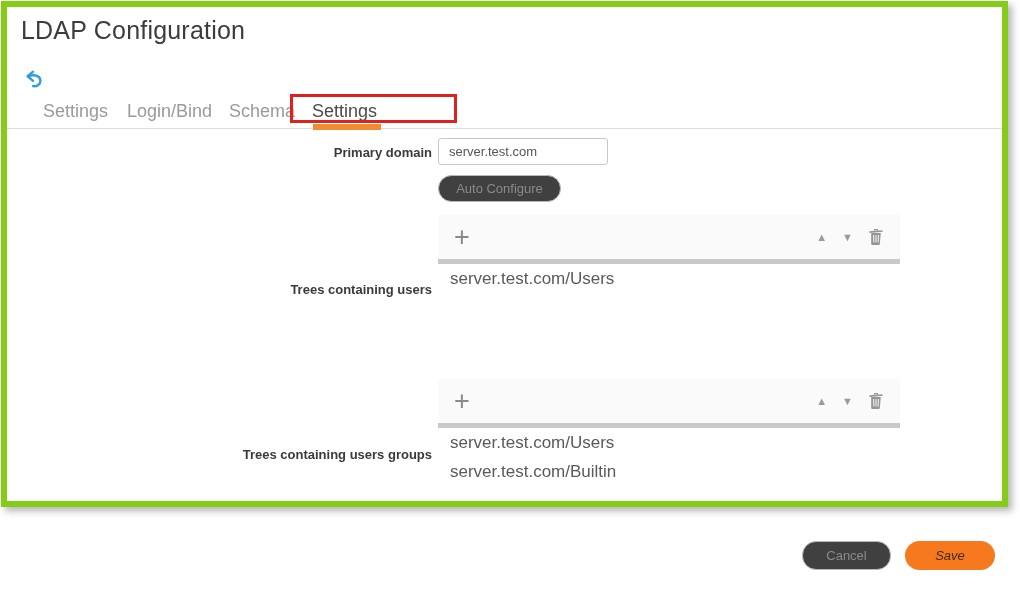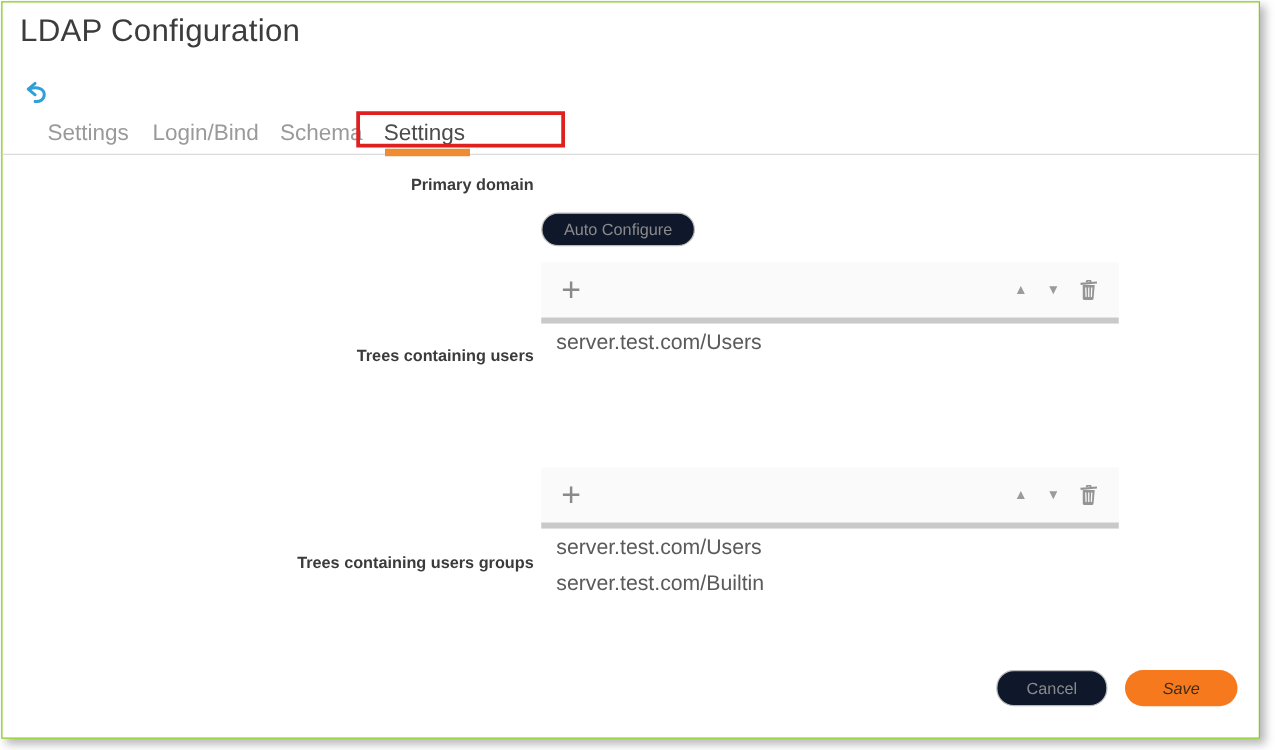--- a/index.html
+++ b/index.html
@@ -1,21 +1,21 @@
 <!DOCTYPE html>
 <html><head>
 <meta charset="utf-8">
 <style>
   * { margin: 0; padding: 0; box-sizing: border-box; }
   html, body { background: #ffffff; font-family: "Liberation Sans", sans-serif; }
   body { width: 1020px; height: 600px; overflow: hidden; position: relative; }
 
   .card {
-    position: absolute; left: 1px; top: 1px; width: 1007px; height: 590px;
-    background: #ffffff; border: 1px solid #84cc16;
+    position: absolute; left: 1px; top: 1px; width: 1007px; height: 506px;
+    background: #ffffff; border: 6px solid #84cc16;
     box-shadow: 4px 4px 7px rgba(90,90,90,0.45);
   }
 
   .page-title {
     position: absolute; left: 14px; top: 9px;
     font-size: 25px; font-weight: 400; color: #3c3c3c; letter-spacing: 0.2px;
   }
 
   .back-btn {
     position: absolute; left: 15px; top: 61px; width: 24px; height: 24px;
@@ -52,21 +52,21 @@
   .lbl-trees-users    { top: 275px; }
   .lbl-trees-groups   { top: 440px; }
 
   .text-input {
     position: absolute; left: 431px; top: 131px; width: 170px; height: 27px;
     border: 1px solid #c8c8c8; border-radius: 3px; padding: 0 10px;
     font-size: 13px; color: #555; font-family: inherit; background: #fff;
   }
 
   .pill-btn {
-    border-radius: 14px; border: 1px solid #b9b9b9; background: #0f172a;
+    border-radius: 14px; border: 1px solid #b9b9b9; background: #404040;
     font-size: 13px; color: #8a8a8a; font-family: inherit; cursor: pointer;
   }
   .auto-configure-btn {
     position: absolute; left: 431px; top: 168px; width: 123px; height: 27px;
   }
 
   
   .tree-widget {
     position: absolute; left: 431px; width: 462px;
   }
@@ -120,20 +120,21 @@
 
   <button class="tab tab-settings">Settings</button>
   <button class="tab tab-loginbind">Login/Bind</button>
   <button class="tab tab-schema">Schema</button>
   <button class="tab tab-directory active">Settings</button>
   <div class="tabbar-line"></div>
   <div class="tab-underline"></div>
   <div class="annotation-box"></div>
 
   <label class="field-label lbl-primary-domain">Primary domain</label>
+  <input class="text-input" type="text" value="server.test.com" style="">
 
   <button class="pill-btn auto-configure-btn">Auto Configure</button>
 
   <label class="field-label lbl-trees-users">Trees containing users</label>
   <div class="tree-widget widget-users">
     <div class="tree-toolbar">
       <button class="plus-btn">+</button>
       <div class="toolbar-right">
         <button class="tri-btn">▲</button>
         <button class="tri-btn">▼</button>

